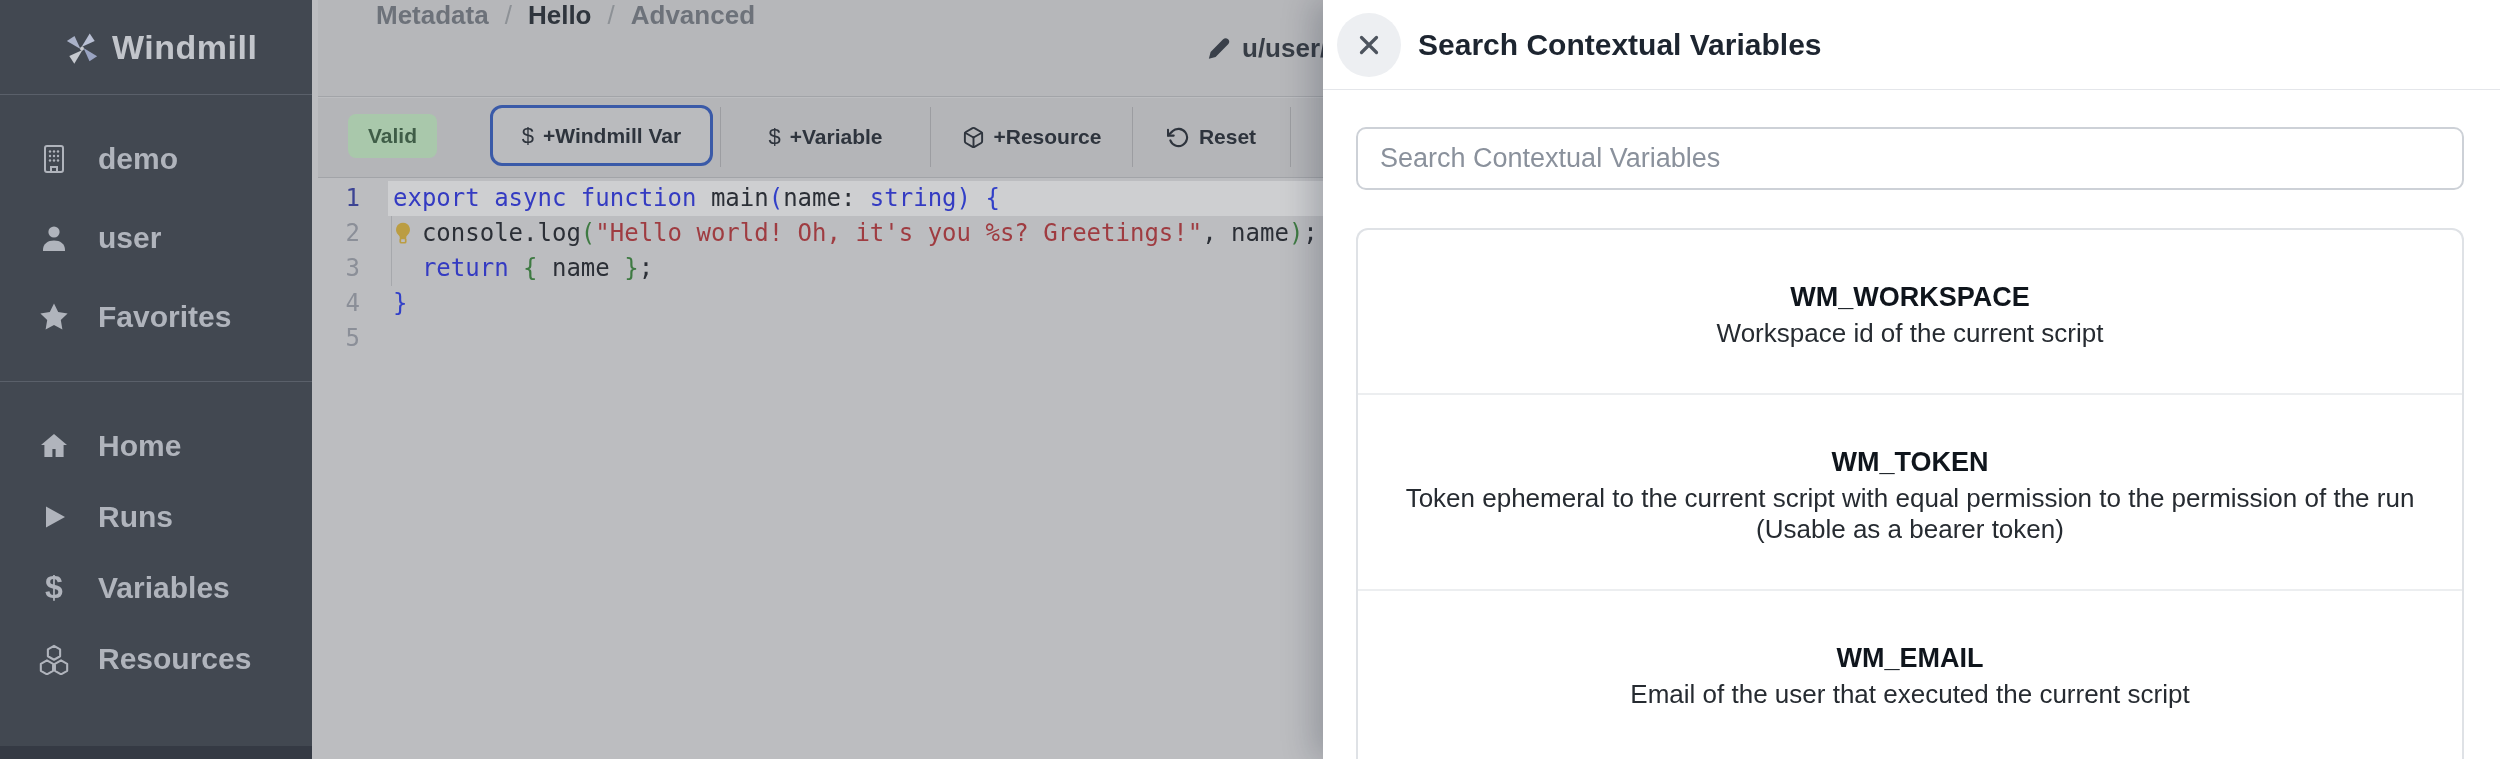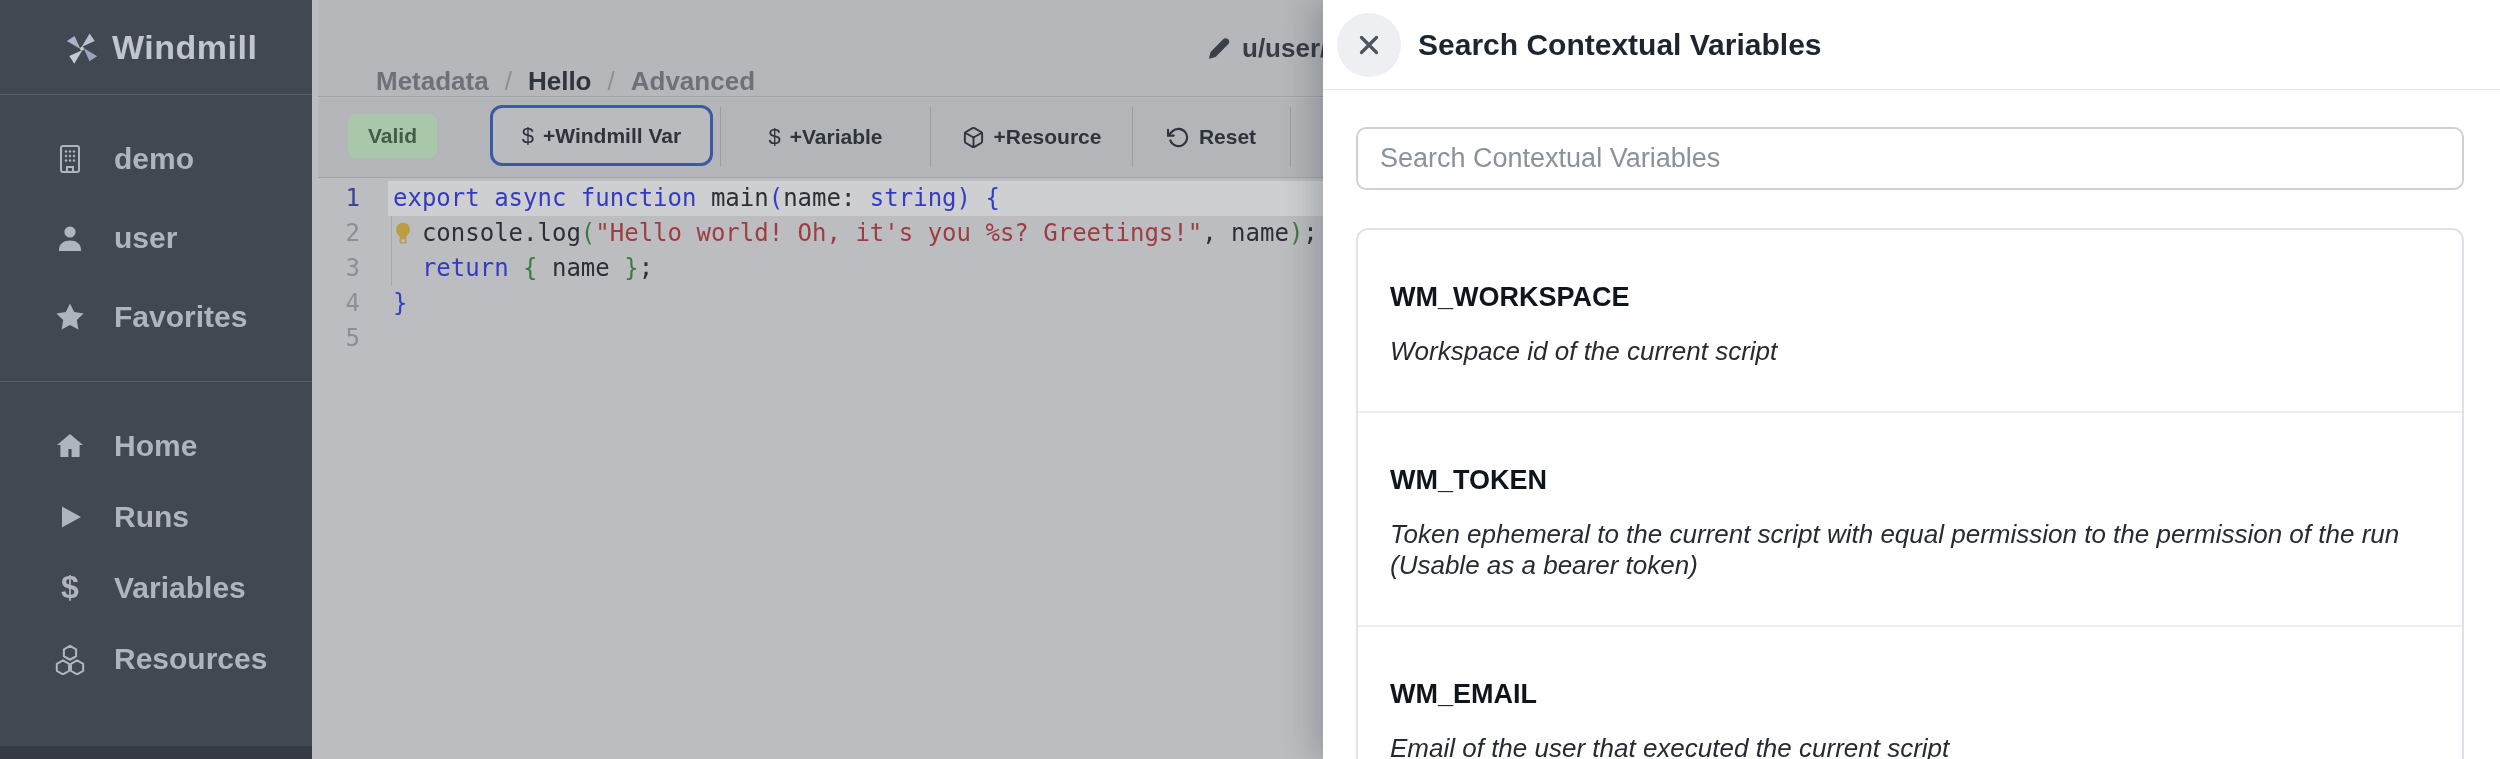--- a/index.html
+++ b/index.html
@@ -11,40 +11,40 @@
   .sidebar { position:absolute; left:0; top:0; width:312px; height:759px;
              background:#424851; z-index:1; }
   .logo-band { height:95px; display:flex; align-items:center; padding-left:62px;
                border-bottom:1px solid #5a606a; }
   .logo-band svg { width:40px; height:40px; }
   .logo-text { color:#c2c5cb; font-size:34px; font-weight:700; margin-left:10px;
                letter-spacing:.5px; }
   .side-group { position:absolute; left:0; width:100%; }
   #ws-group { top:119px; }
   #nav-group { top:410px; }
-  .side-item { display:flex; align-items:center; padding-left:52px; cursor:pointer; }
+  .side-item { display:flex; align-items:center; padding-left:36px; cursor:pointer; }
   #ws-group .side-item { height:79px; }
   #nav-group .side-item { height:71px; }
   .side-icon { width:36px; height:36px; display:flex; align-items:center;
                justify-content:center; color:#b0b4bc; flex:none; }
   .side-icon svg { width:32px; height:32px; }
   .side-icon .chr { font-size:32px; font-weight:700; color:#b0b4bc; }
   .side-label { color:#b0b4bc; font-size:30px; font-weight:600; margin-left:26px; }
   .side-divider { position:absolute; left:0; top:381px; width:100%; height:1px;
                   background:#5a606a; }
   .side-bottom { position:absolute; left:0; bottom:0; width:100%; height:13px;
                  background:#353a44; }
 
   
   .main { position:absolute; left:318px; top:0; width:1005px; height:759px;
           overflow:hidden; }
   .topbar { position:absolute; left:0; top:0; width:100%; height:97px;
             background:#b6b7ba; border-bottom:1px solid #a2a4a8; }
   .breadcrumb { position:absolute; left:58px; top:0; height:97px; display:flex;
-                align-items:flex-end; gap:16px; font-size:26px; }
+                align-items:flex-start; gap:16px; font-size:26px; }
   .crumb { color:#6d727a; font-weight:600; cursor:pointer; }
   .crumb.active { color:#2f353d; font-weight:700; }
   .crumb-sep { color:#8d9196; font-weight:400; }
   .script-path { position:absolute; left:887px; top:0; height:97px; display:flex;
                  align-items:center; gap:10px; cursor:pointer; }
   .script-path svg { width:27px; height:27px; color:#3a404a; }
   .script-path span { font-size:26px; font-weight:700; color:#373d46; white-space:nowrap; }
 
   .toolbar { position:absolute; left:0; top:98px; width:100%; height:80px;
              background:#b4b5b8; border-bottom:1px solid #a2a4a8;padding-left:8px; }
@@ -91,25 +91,25 @@
   .panel-title { position:absolute; left:95px; top:0; height:90px; display:flex;
                  align-items:center; font-size:30px; font-weight:700; color:#1d2530; }
   .search-input { position:absolute; left:33px; top:127px; width:1108px; height:63px;
                   border:2px solid #cdd1d7; border-radius:10px; padding:0 22px;
                   font-size:27px; color:#333a44; background:#fff; outline:none;
                   font-family:"Liberation Sans", sans-serif; }
   .search-input::placeholder { color:#8a919c; opacity:1; }
   .var-list { position:absolute; left:33px; top:228px; width:1108px; height:531px;
               border:2px solid #dfe2e6; border-bottom:none;
               border-radius:12px 12px 0 0; overflow:hidden; background:#fff; }
-  .var-item { padding:50px 32px 44px 32px; cursor:pointer; }
+  .var-item { padding:50px 32px 44px 32px; cursor:pointer;text-align:center; }
   .var-item + .var-item { border-top:2px solid #eceef0; }
   .var-name { font-size:27px; font-weight:700; color:#0f151c; line-height:34px; }
-  .var-desc { font-size:26px; font-style:italic; color:#262b31; line-height:31px;
-              margin-top:22px; max-width:1040px; }
+  .var-desc { font-size:26px; color:#262b31; line-height:31px;
+              margin-top:4px; max-width:1040px; }
 </style>
 </head>
 <body>
 
 <div class="app">
 
   <aside class="sidebar">
     <div class="logo-band">
       <svg viewBox="0 0 100 100">
         <g transform="translate(50,54) rotate(-18)">

